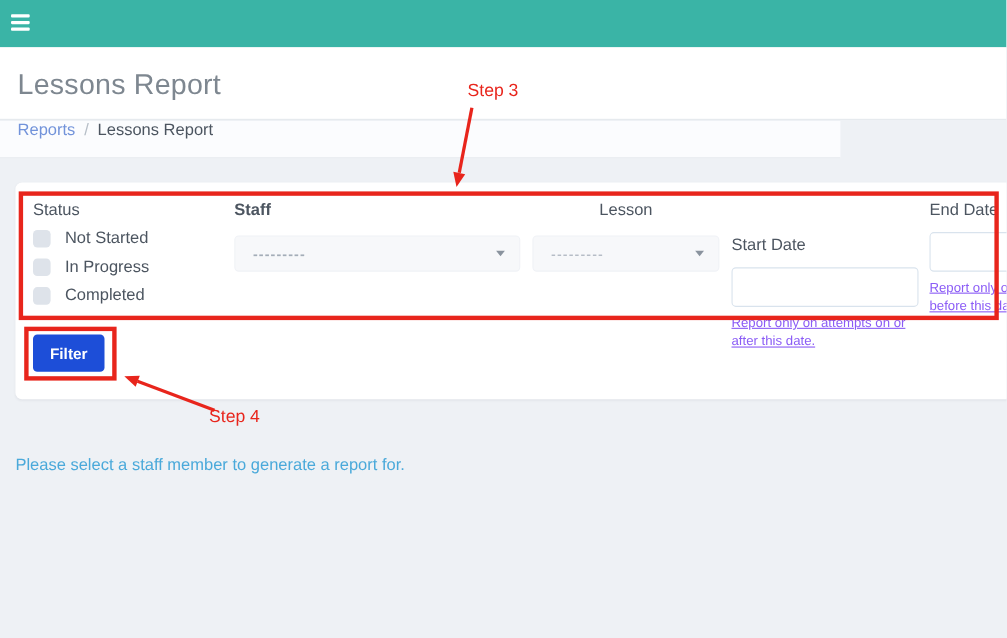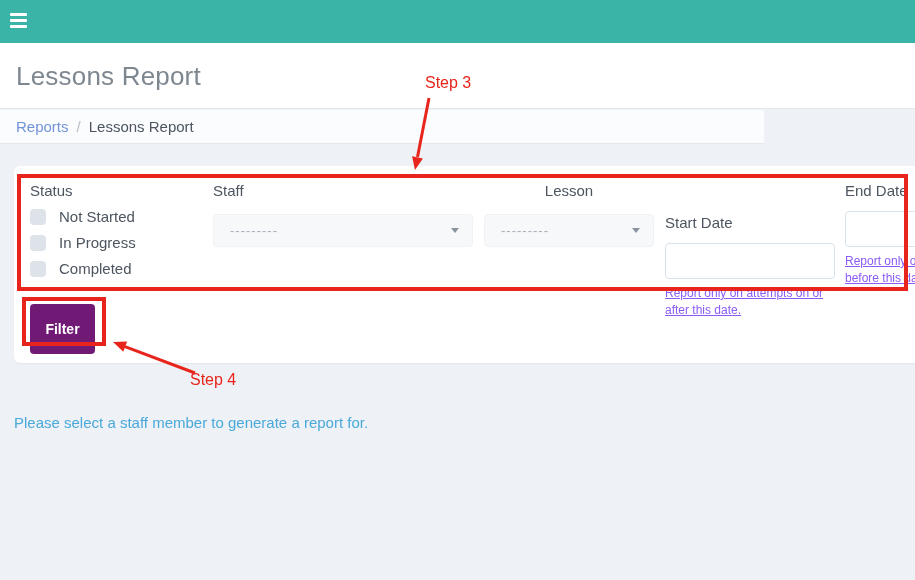--- a/index.html
+++ b/index.html
@@ -30,37 +30,37 @@
   }
   .page-title {
     position: absolute; left: 16px; top: 18px;
     font-size: 26px; font-weight: 400; color: #7e8790; letter-spacing: 0.2px;
   }
 
   
   .breadcrumb-bar {
     position: absolute; left: 0; top: 110px; width: 764px; height: 34px;
     background: #fbfcfe; border-bottom: 1px solid #e4e8ed;
-    display: flex; align-items: center; padding-left: 16px;
+    display: flex; padding-left: 16px;
     font-size: 15px;
   }
   .crumb-link { color: #7293da; text-decoration: none; cursor: pointer; }
   .crumb-sep { color: #b6bec7; margin: 0 8px; }
   .crumb-current { color: #4c5560; }
 
   
   .card {
     position: absolute; left: 14px; top: 166px; width: 920px; height: 197px;
     background: #ffffff; border-radius: 6px;
     box-shadow: 0 1px 2px rgba(30,40,60,0.05);
   }
   .field-label { font-size: 15px; color: #4c5560; }
   .col { position: absolute; top: 16px; }
   .col-status { left: 16px; }
-  .col-staff  { left: 199px; }
+  .col-staff  { left: 199px; font-weight: bold; }
   .col-lesson { left: 470px; text-align: center; }
   .col-start  { left: 651px; margin-top: 32px; }
   .col-end    { left: 831px; }
 
   .checkbox-row {
     display: flex; align-items: center; gap: 13px;
     margin-top: 9px; height: 17px; cursor: pointer;
   }
   .checkbox-row:first-of-type { margin-top: 18px; }
   .checkbox {
@@ -86,22 +86,22 @@
     margin-top: 12px; width: 170px; height: 36px;
     border: 1px solid #d9e3ed; border-radius: 4px; background: #ffffff;
     font-size: 14px; color: #4c5560; padding: 0 10px; outline: none; display: block;
   }
   .help-text {
     margin-top: 6px; width: 180px;
     font-size: 12px; line-height: 1.4; color: #8b5cf6; text-decoration: underline;
   }
 
   .filter-btn {
-    position: absolute; left: 16px; top: 138px; width: 65px; height: 50px;
-    background: #701a75; border: none; border-radius: 4px;
+    position: absolute; left: 16px; top: 138px; width: 65px; height: 34px;
+    background: #1d4ed8; border: none; border-radius: 4px;
     color: #ffffff; font-size: 14px; font-weight: 700;
     font-family: "Liberation Sans", "DejaVu Sans", sans-serif;
     cursor: pointer;
   }
 
   .info-message {
     position: absolute; left: 14px; top: 390px;
     font-size: 15px; color: #4aa9da; margin-top: 24px;
   }
 

